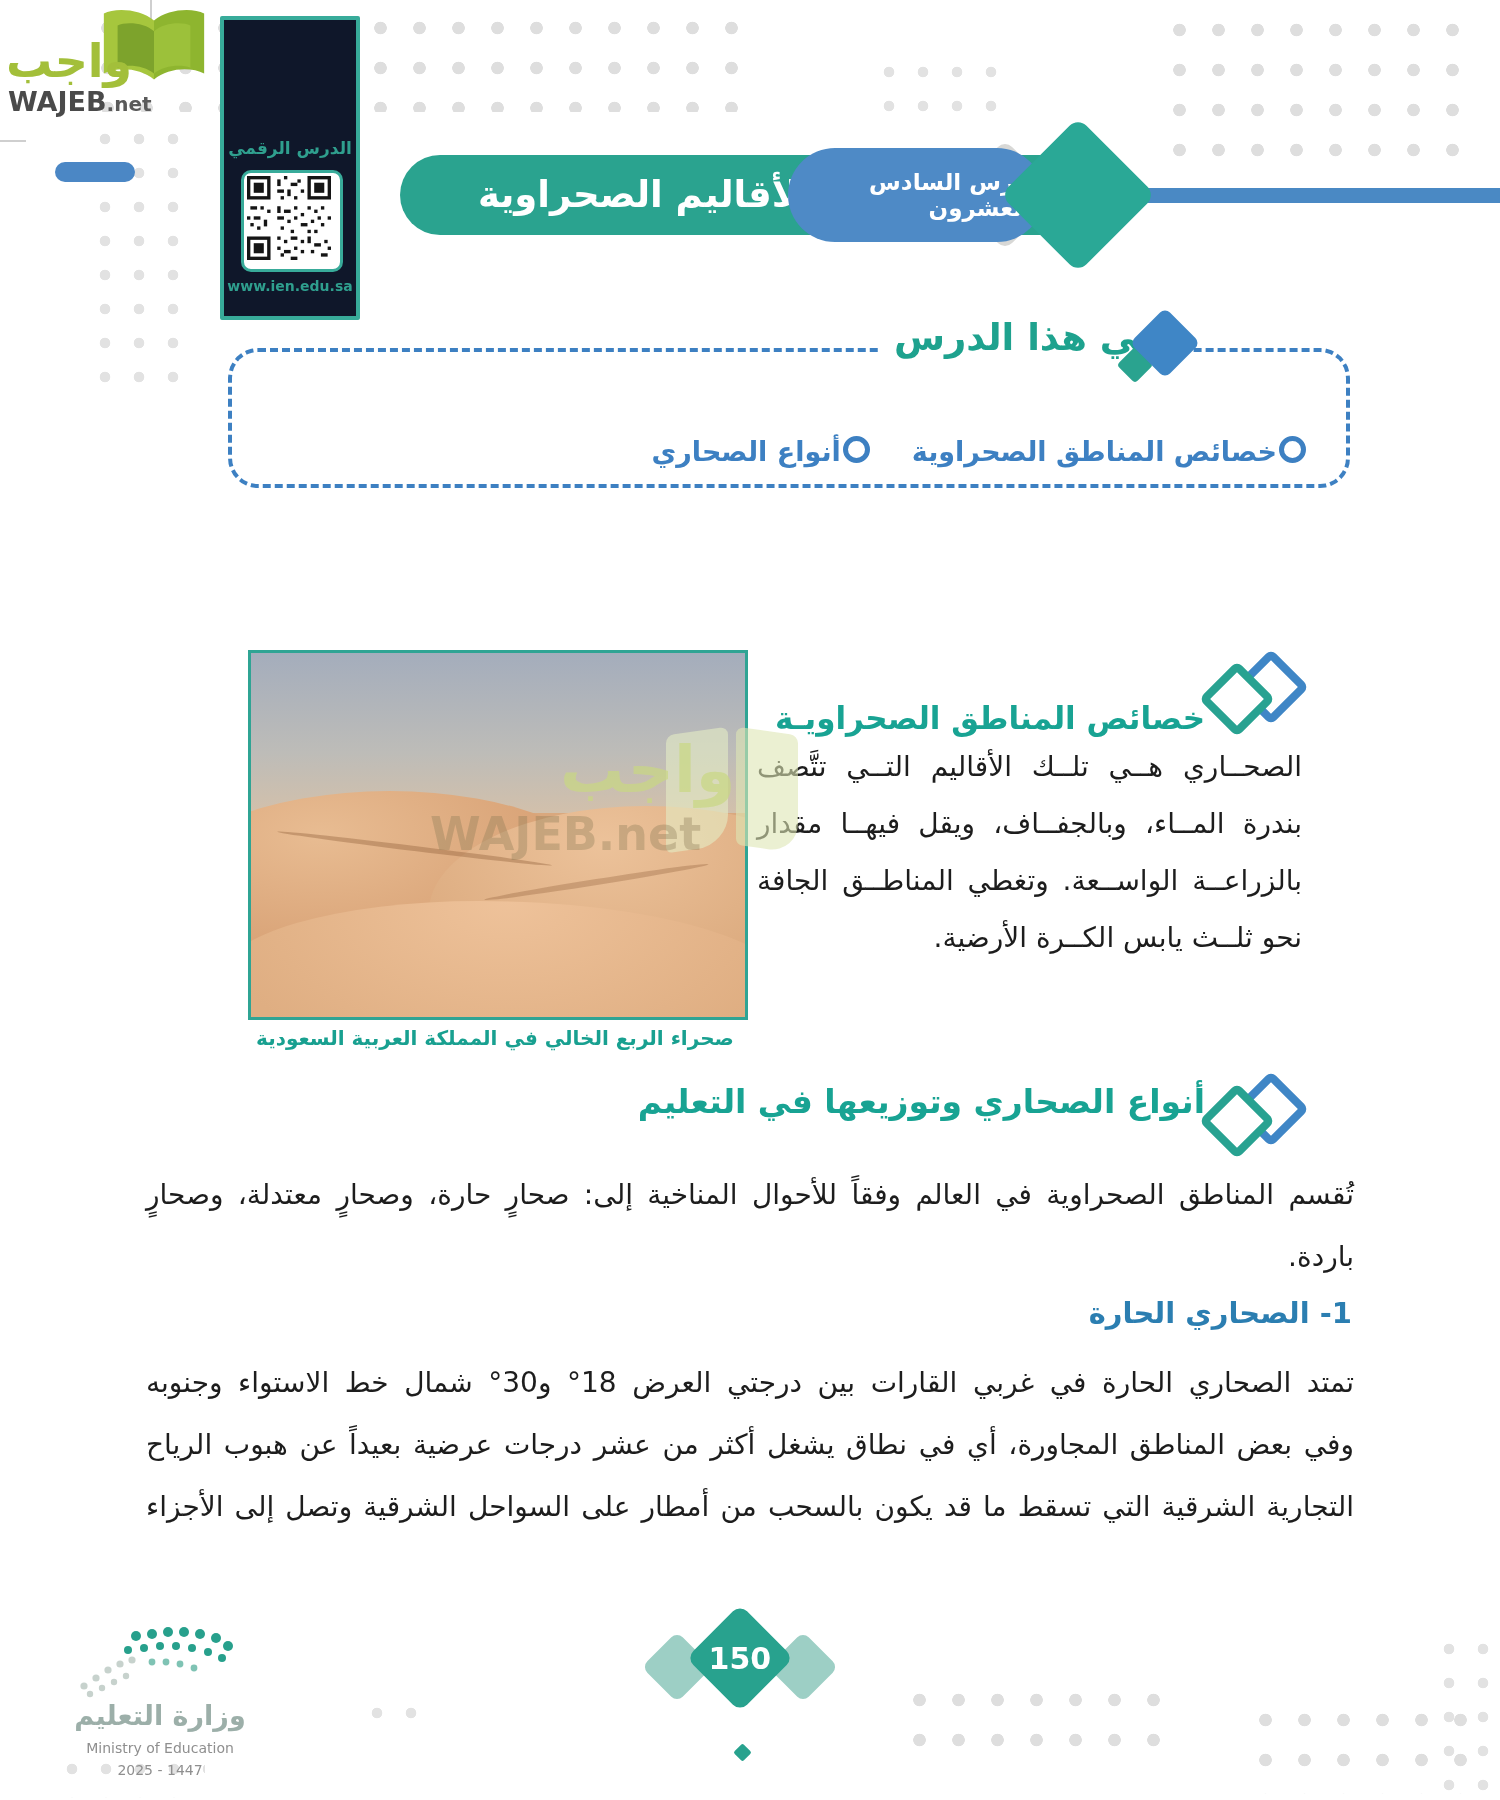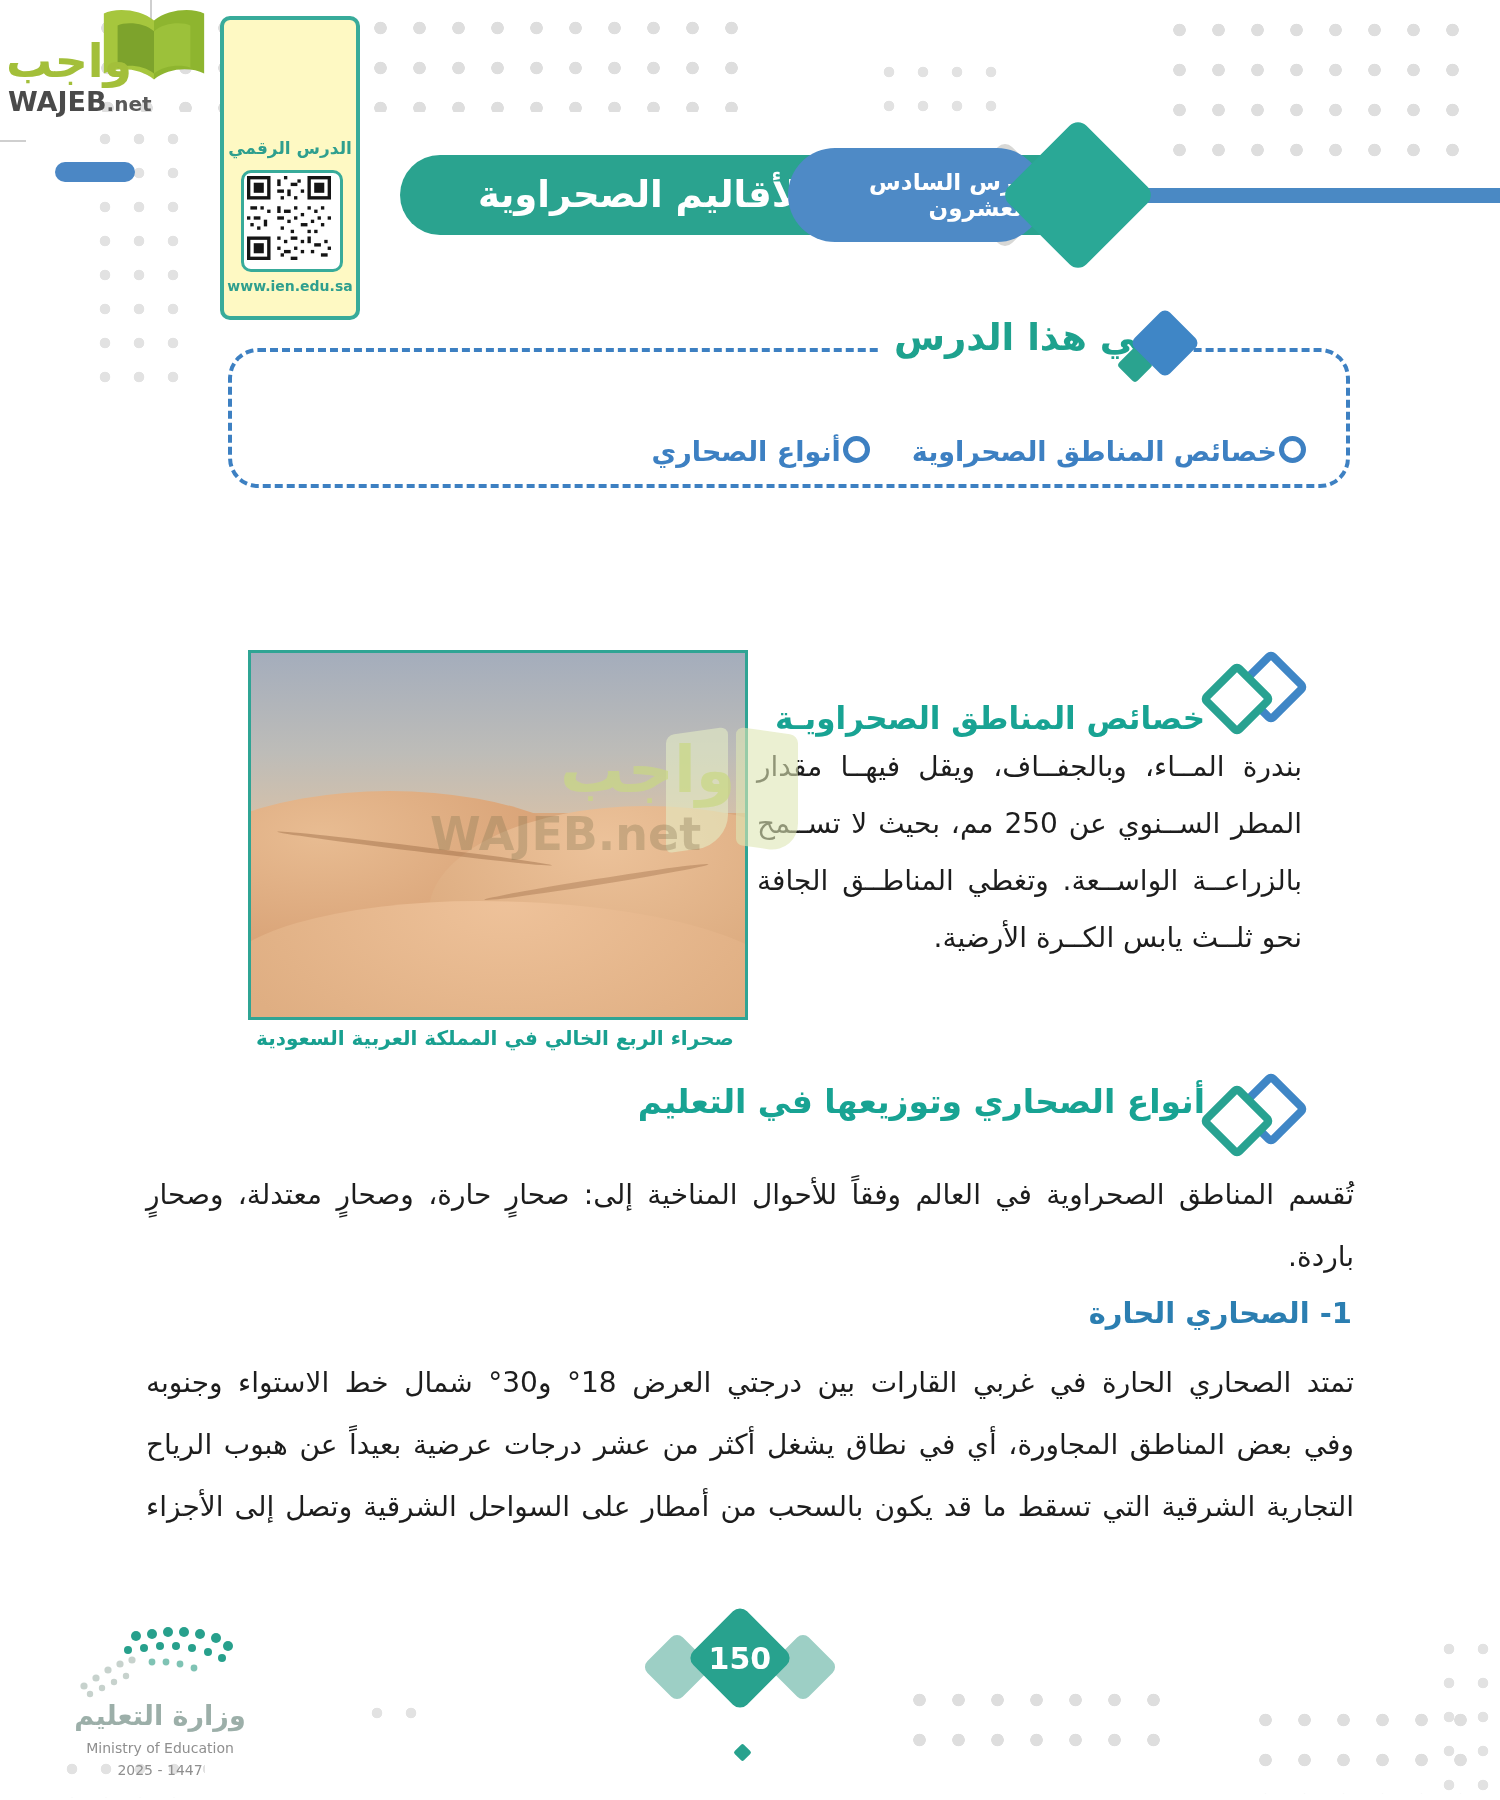--- a/index.html
+++ b/index.html
@@ -10,21 +10,21 @@
         background-size:39px 40px;}
   .dots.small{background-image:radial-gradient(circle,#e2e2e2 5px,transparent 5.6px);background-size:34px 34px;}
   
   .crop-v{position:absolute;left:150px;top:0;width:2px;height:52px;background:#cfcfcf;}
   .crop-h{position:absolute;left:0;top:140px;width:26px;height:2px;background:#cfcfcf;}
   .wajeb-ar{position:absolute;left:6px;top:34px;font-size:46px;font-weight:bold;color:#a3bf3a;direction:rtl;}
   .wajeb-en{position:absolute;left:8px;top:86px;font-size:27px;font-weight:bold;color:#4a4a4a;}
   .wajeb-en .net{font-size:20px;color:#5a5a5a;}
   .left-bar{position:absolute;left:55px;top:162px;width:80px;height:20px;border-radius:10px;background:#4b87c5;}
   .qr-box{position:absolute;left:220px;top:16px;width:132px;height:296px;border:4px solid #38ab9a;
-          border-radius:10px;background:#fef9c3;z-index:5;}
+          border-radius:2px;background:#0f172a;z-index:5;}
   .qr-label{position:absolute;left:0;top:118px;width:100%;text-align:center;font-size:17px;font-weight:bold;
             color:#2f9f8e;direction:rtl;}
   .qr-frame{position:absolute;left:17px;top:150px;width:90px;height:90px;border:3px solid #38ab9a;border-radius:10px;
             padding:3px;background:#fff;}
   .qr-url{position:absolute;left:0;top:258px;width:100%;text-align:center;font-size:14px;font-weight:bold;color:#2f9f8e;}
   .banner-teal{position:absolute;left:400px;top:155px;width:648px;height:80px;background:#2aa38f;
                border-radius:44px 0 0 44px;z-index:1;}
   .banner-title{position:absolute;left:30px;top:0;width:430px;height:80px;line-height:80px;text-align:center;
                 color:#fff;font-size:37px;font-weight:bold;direction:rtl;}
   .banner-pill{position:absolute;left:788px;top:148px;width:256px;height:94px;background:#4e8ac6;border-radius:47px;
@@ -222,22 +222,22 @@
     <div class="sky"></div>
     <div class="duneA"></div>
     <div class="duneB"></div>
     <div class="ridge1"></div>
     <div class="ridge2"></div>
     <div class="duneFront"></div>
   </div>
   <div class="photo-caption">صحراء الربع الخالي في المملكة العربية السعودية</div>
 
   <div class="col1">
+    <div class="ar-line just">الصحــاري هــي تلــك الأقاليم التــي تتَّصف</div>
     <div class="ar-line just">بندرة المــاء، وبالجفــاف، ويقل فيهــا مقدار</div>
-    <div class="ar-line just">المطر الســنوي عن 250 مم، بحيث لا تســمح</div>
     <div class="ar-line just">بالزراعــة الواســعة. وتغطي المناطــق الجافة</div>
     <div class="ar-line end">نحو ثلــث يابس الكــرة الأرضية.</div>
   </div>
 
   <div class="wm" style="left:420px;top:715px;width:420px;height:180px;z-index:2;">
     <div class="wm-leaf" style="left:246px;top:16px;transform:skewY(-8deg);"></div>
     <div class="wm-leaf" style="left:316px;top:16px;transform:skewY(8deg);background:#dde6b4;"></div>
     <span class="abs wm-ar" style="left:140px;top:18px;">واجب</span>
     <span class="abs wm-en" style="left:10px;top:92px;">WAJEB.net</span>
   </div>

